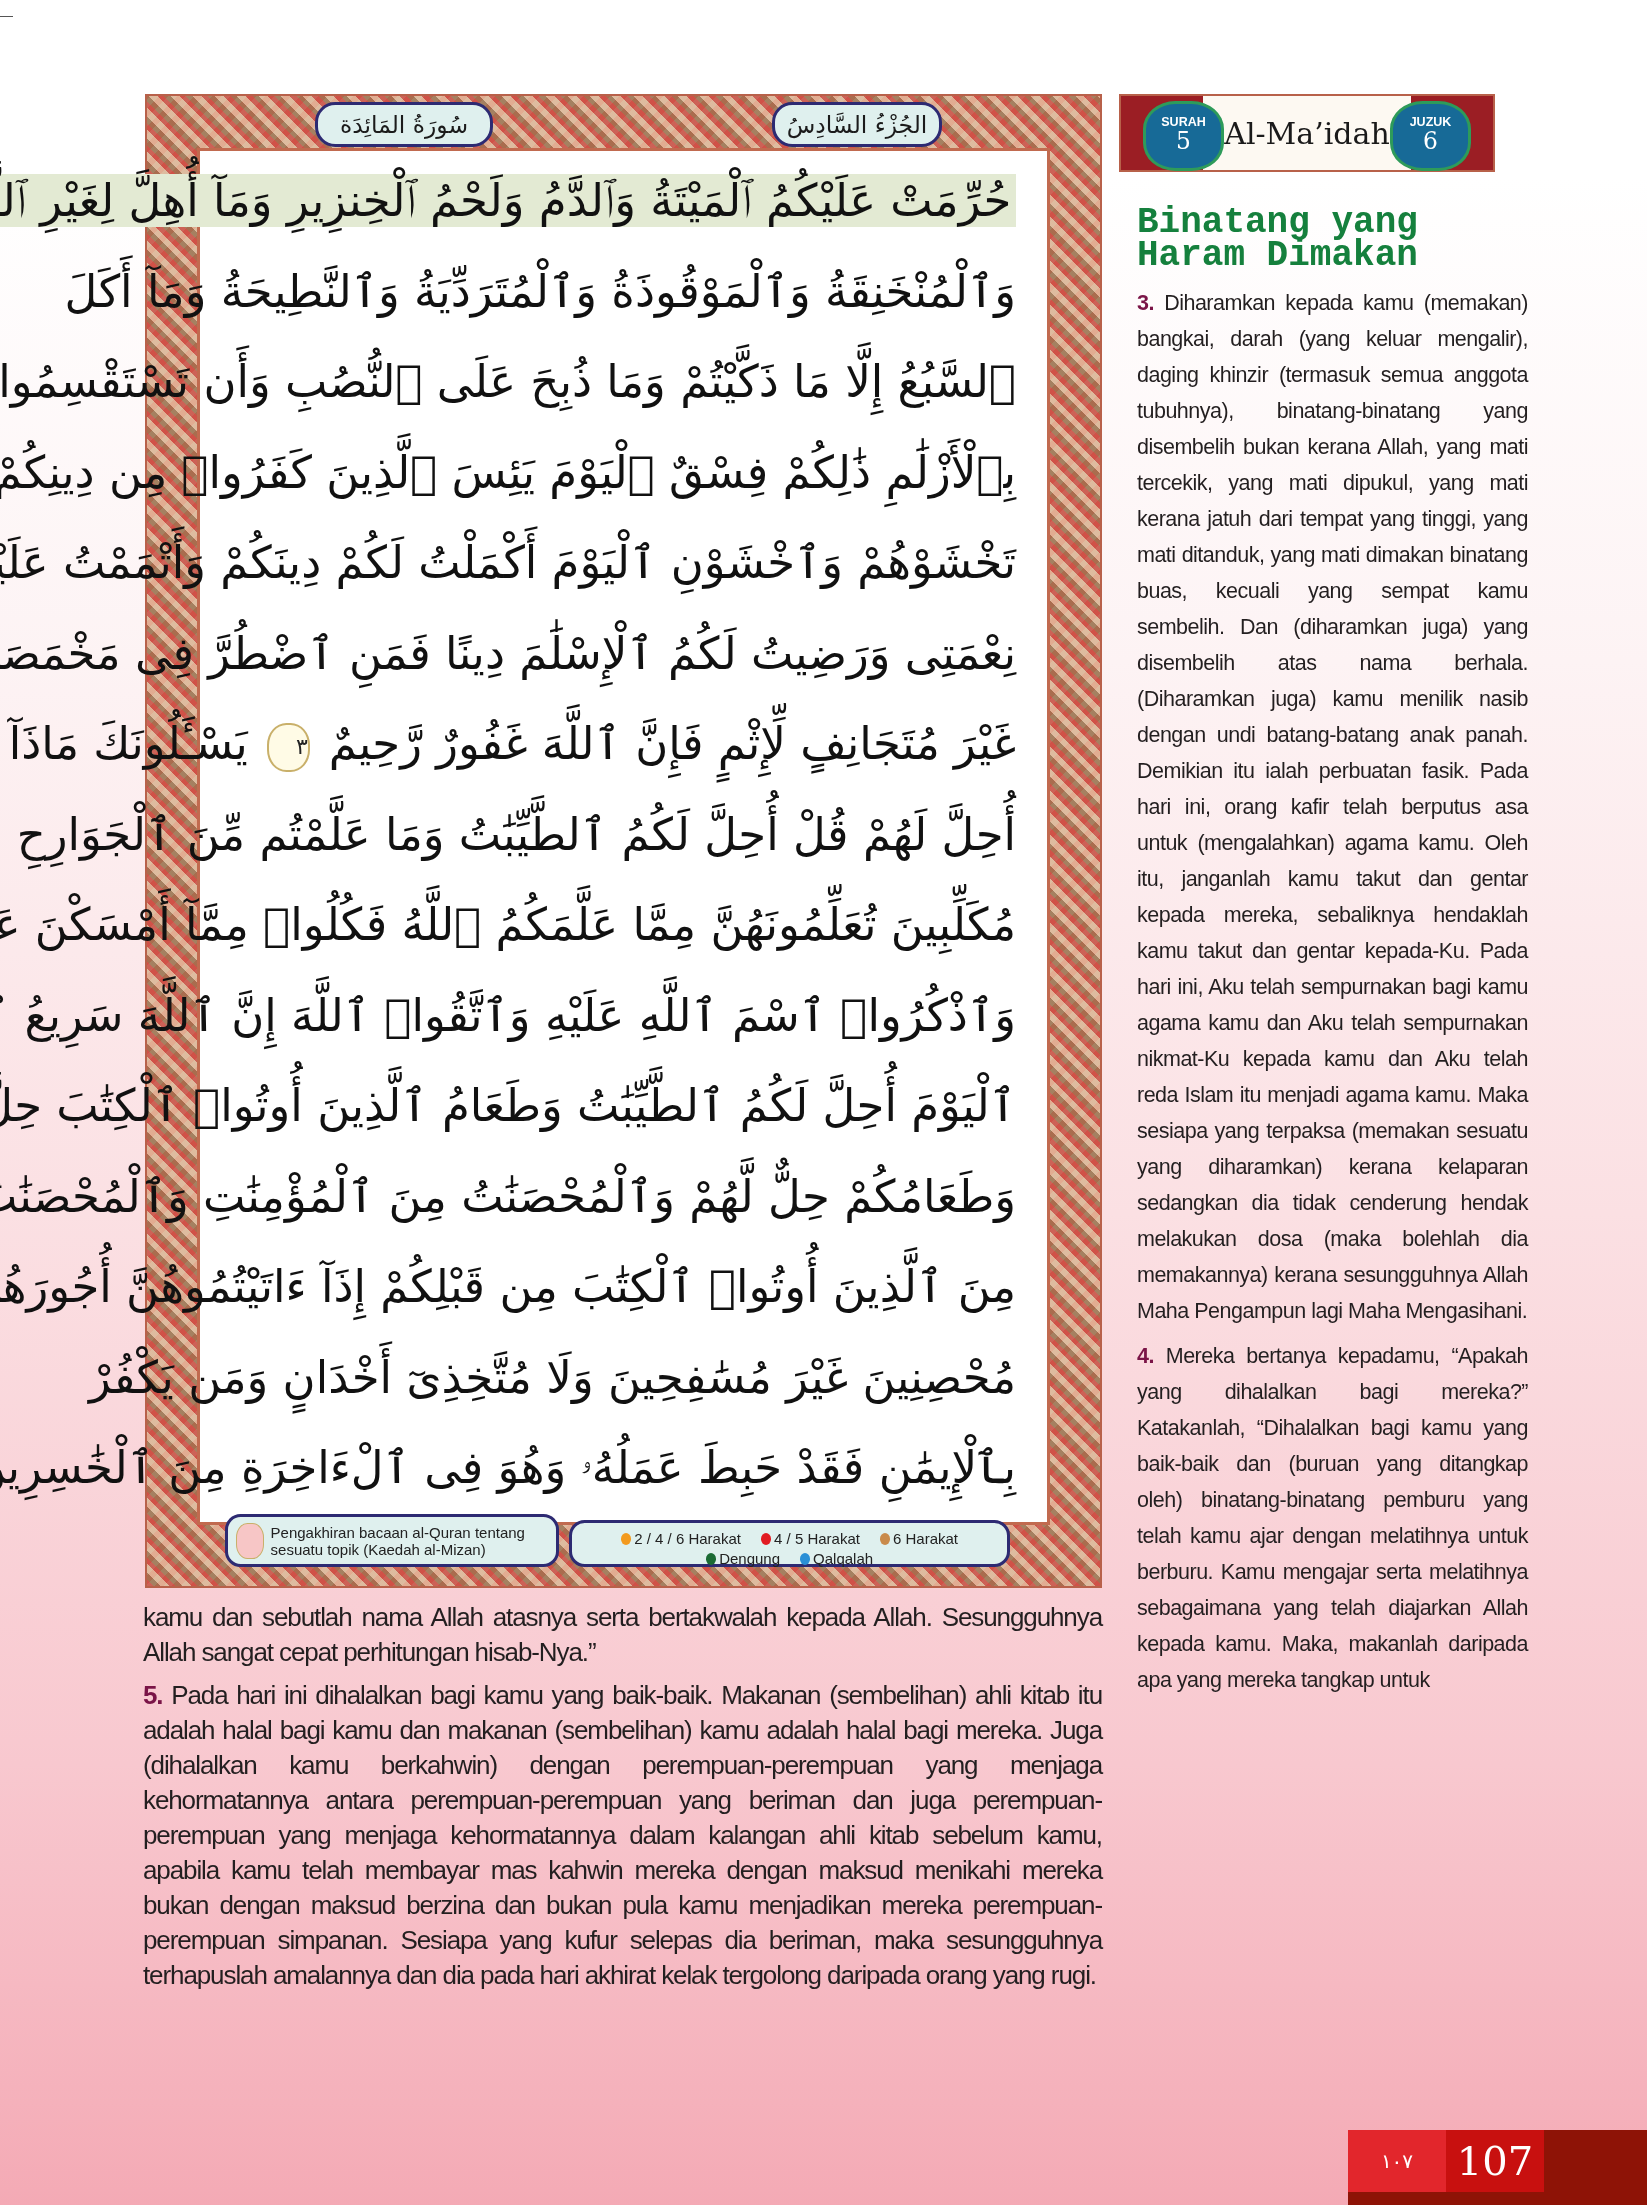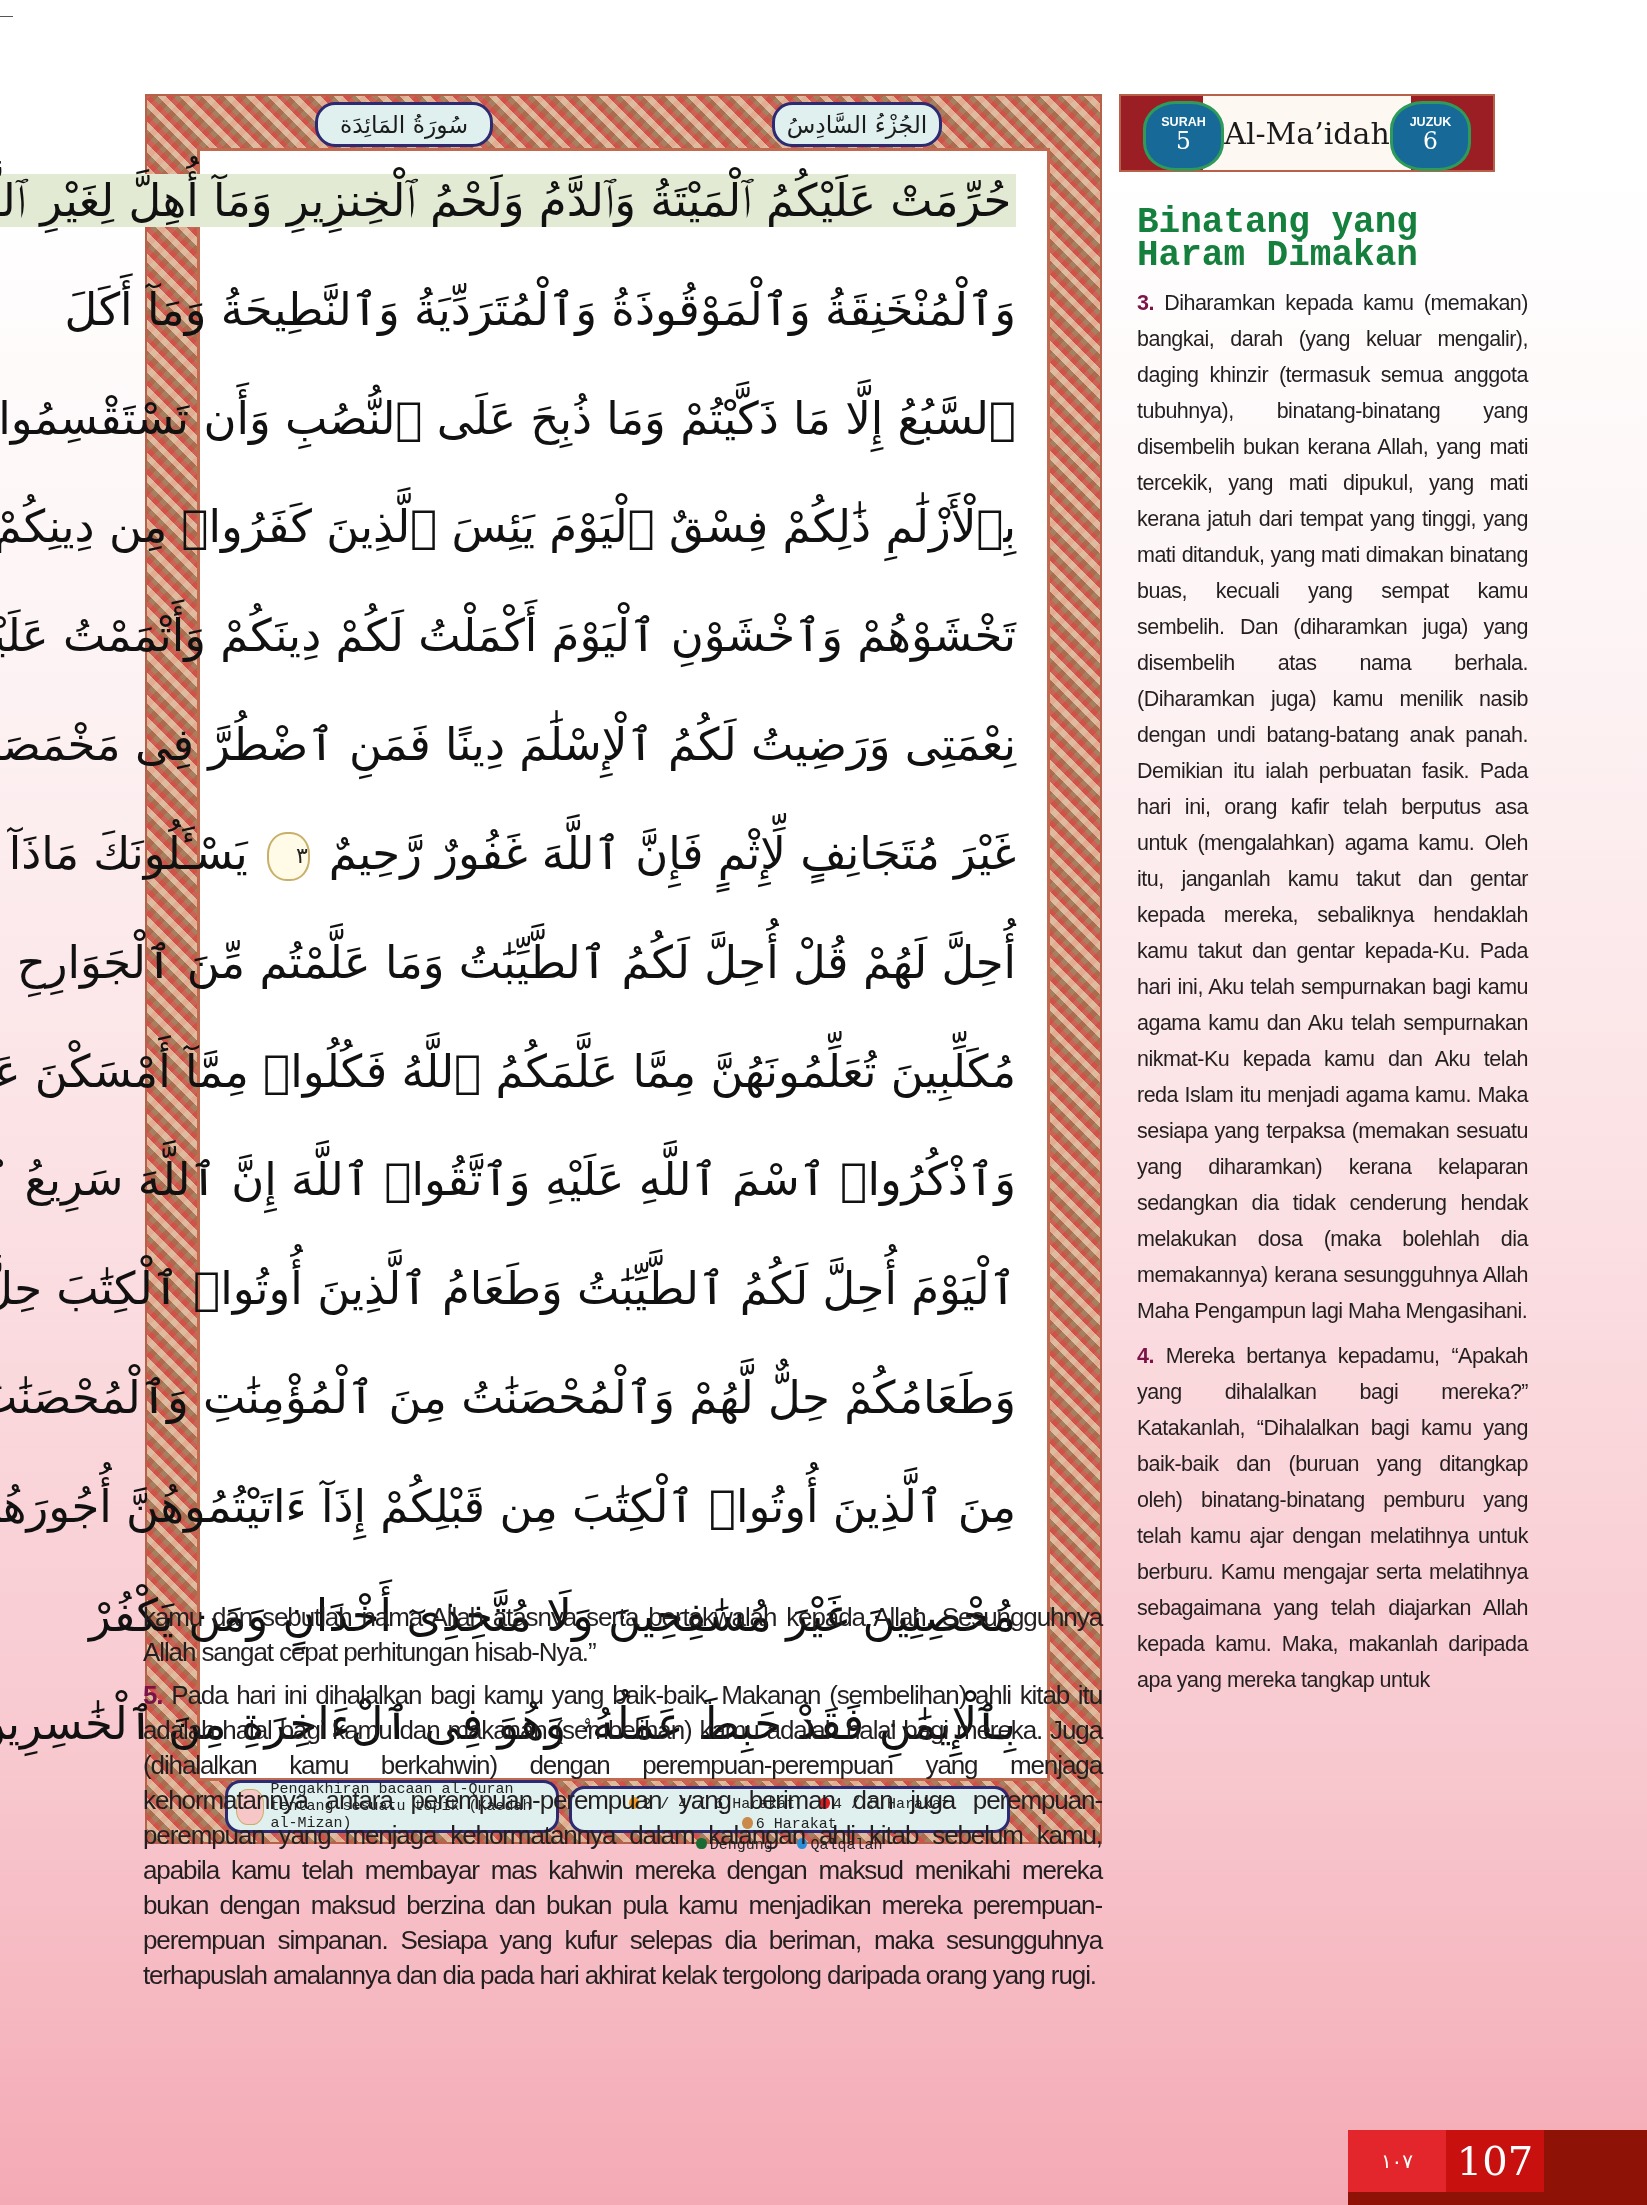--- a/index.html
+++ b/index.html
@@ -5,21 +5,21 @@
   html, body { margin: 0; padding: 0; }
   body {
     width: 1648px; height: 2205px; position: relative; overflow: hidden;
     background: linear-gradient(to bottom, #ffffff 0%, #ffffff 8%, #fdf3f4 30%, #fbe0e3 55%, #f8c8cf 80%, #f4aab5 100%);
     font-family: "DejaVu Sans", sans-serif; color: #231f20;
   }
   .crop-mark { position: absolute; left: 0; top: 15.6px; width: 12.5px; height: 1.6px; background: #555; }
 
   
   .mushaf {
-    position: absolute; left: 145px; top: 94px; width: 957px; height: 1750px;
+    position: absolute; left: 145px; top: 94px; width: 957px; height: 1494px;
     box-sizing: border-box; border: 2.3px solid #b8614a;
     background:
       repeating-linear-gradient(45deg, rgba(200,40,40,.55) 0 4.7px, rgba(110,80,40,.45) 4.7px 9.4px, rgba(230,200,170,.6) 9.4px 15.6px),
       repeating-linear-gradient(-45deg, rgba(220,90,70,.35) 0 6.2px, rgba(200,190,160,.4) 6.2px 12.5px),
       #d99a83;
   }
   .mushaf-inner-border {
     position: absolute; left: 50px; top: 52px; right: 50px; bottom: 61px;
     border: 3.1px solid #c16a4f; background: #fff;
   }
@@ -41,22 +41,22 @@
 
   .frame-cartouche {
     position: absolute; top: 6.2px; height: 39px; border: 3.1px solid #2d2a72; border-radius: 20.3px;
     background: #dff0ee; display: flex; align-items: center; justify-content: center;
     font-family: "DejaVu Sans", sans-serif; font-size: 23.4px; color: #1b1b1b; direction: rtl;
   }
   .cart-surah { left: 168px; width: 172px; }
   .cart-juz { left: 617px; width: 164px; margin-left: 8px; }
 
   .legend-bar {
-    position: absolute; bottom: 9px; height: 47px; border: 3.1px solid #2d2a72; border-radius: 15.6px;
-    background: #dff0ee; font-family: Liberation Mono, monospace; font-size: 15px; color: #222;
+    position: absolute; bottom: 19px; height: 47px; border: 3.1px solid #2d2a72; border-radius: 15.6px;
+    background: #dff0ee; font-family: Liberation Sans, sans-serif; font-size: 15px; color: #222;
   }
   .legend-left { left: 78px; width: 328px; display: flex; align-items: center; }
   .legend-left .pink-dot { width: 26.6px; height: 34px; border-radius: 40%; background: #f7c6c6; border: 1.6px solid #c9b06a; margin: 0 6.2px 0 7.8px; flex: none; }
   .legend-left .txt { line-height: 17px; }
   .legend-right { left: 422px; width: 441px; text-align: center; line-height: 20.3px; padding-top: 6px; box-sizing: border-box; }
   .legend-item { margin: 0 7.8px; white-space: nowrap; }
   .dot { display: inline-block; width: 10.2px; height: 11.7px; border-radius: 50%; vertical-align: -0.8px; margin-right: 3.1px; }
 
   
   .banner {

